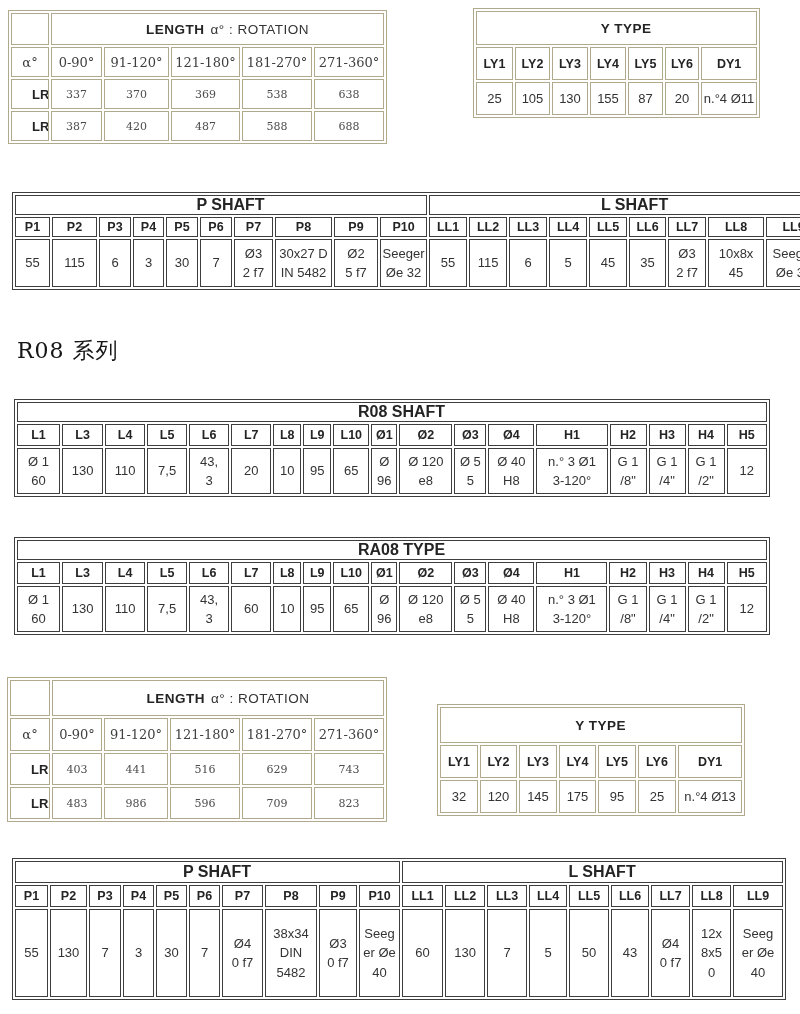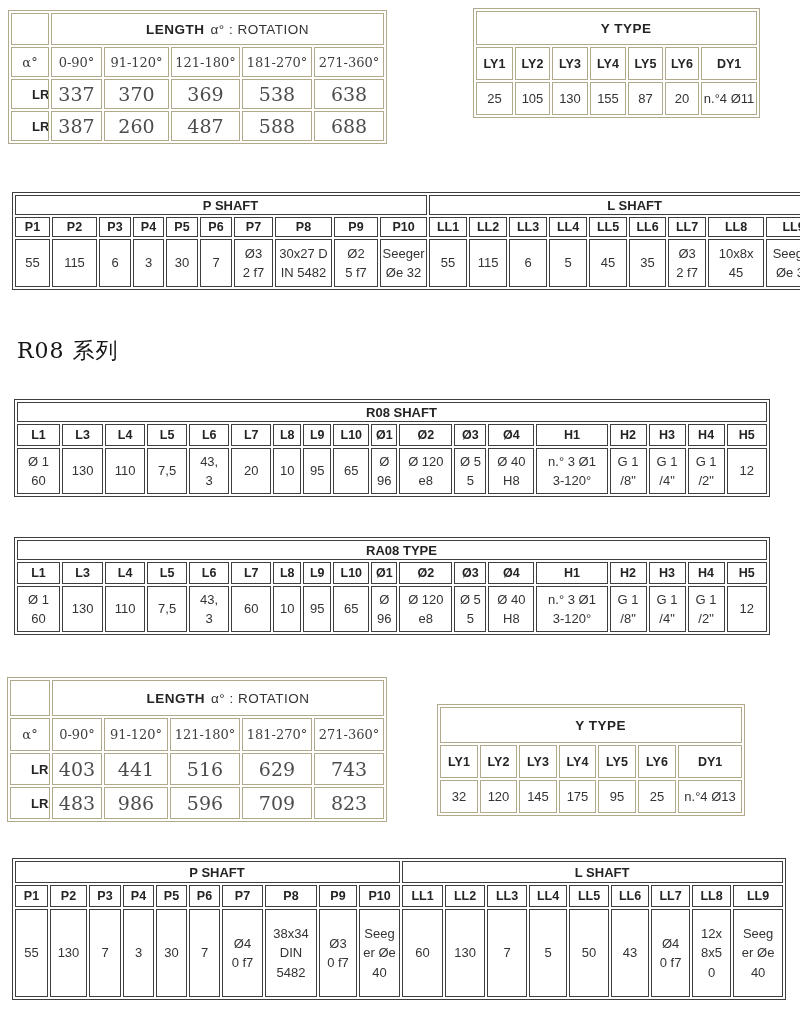--- a/index.html
+++ b/index.html
@@ -8,34 +8,34 @@
   table{position:absolute;border-collapse:separate;border-spacing:2px;table-layout:fixed;background:#fff;}
   td{box-sizing:border-box;text-align:center;vertical-align:middle;padding:0 1px;overflow:hidden;}
   
   .tan{border:1px solid #b1a98b;}
   .tan td{border:1px solid #b1a98b;}
   
   .blk{border:1px solid #3e3e3e;}
   .blk td{border:1px solid #3e3e3e;}
   .b{font-weight:bold;color:#242424;font-family:"Liberation Sans",sans-serif;padding-left:20px;}
   .ser{font-family:"DejaVu Serif",serif;color:#3f3f3f;font-size:13px;}
-  .serv{font-family:"DejaVu Serif",serif;color:#4c4c4c;font-size:19px;}
+  .serv{font-family:"DejaVu Serif",serif;color:#4c4c4c;font-size:11px;}
   .hd{font-weight:bold;color:#242424;font-size:12.5px;}
   .val{font-size:13px;color:#333;white-space:pre-line;line-height:1.5;}
   .title{font-size:13.5px;letter-spacing:.5px;}
   .title .rest{font-weight:normal;color:#333;margin-left:6px;}
   
   .len1 .rt>td{height:32px}.len1 .rh>td{height:30px}.len1 .rv>td{height:30px}
   .len2 .rt>td{height:36px}.len2 .rh>td{height:33px}.len2 .rv>td{height:32px}
   .yt1 .rt>td{height:34px}.yt1 .rh>td{height:33px}.yt1 .rv>td{height:33px}
   .yt2 .rt>td{height:36px}.yt2 .rh>td{height:33px}.yt2 .rv>td{height:33px}
   .sh1 .rt>td{height:20px}.sh1 .rh>td{height:20px}.sh1 .rv>td{height:48px}
   .sh2 .rt>td{height:22px}.sh2 .rh>td{height:22px}.sh2 .rv>td{height:88px}
   .typ .rt>td{height:20px}.typ .rh>td{height:22px}.typ .rv>td{height:46px}
-  .sh-title{font-size:13px}
+  .sh-title{font-size:16px}
   .clip{position:absolute;overflow:hidden;}
   .clip table{position:static;}
   .heading{position:absolute;font-family:"DejaVu Serif",serif;font-size:22px;color:#161616;letter-spacing:1px;}
 </style>
 </head>
 <body>
 
 <div class="page">
 
   <table class="tan len1" style="left:8px;top:10px;width:377px;">
@@ -64,21 +64,21 @@
       <td class="b" style="font-size:13px">LR</td>
       <td class="serv">337</td>
       <td class="serv">370</td>
       <td class="serv">369</td>
       <td class="serv">538</td>
       <td class="serv">638</td>
     </tr>
     <tr class="rv">
       <td class="b" style="font-size:13px">LRA</td>
       <td class="serv">387</td>
-      <td class="serv">260</td>
+      <td class="serv">420</td>
       <td class="serv">487</td>
       <td class="serv">588</td>
       <td class="serv">688</td>
     </tr>
   </tbody>
     </table>
 
   <table class="tan yt1" style="left:473px;top:8px;width:285px;">
     <colgroup>
         <col style="width:37px">

